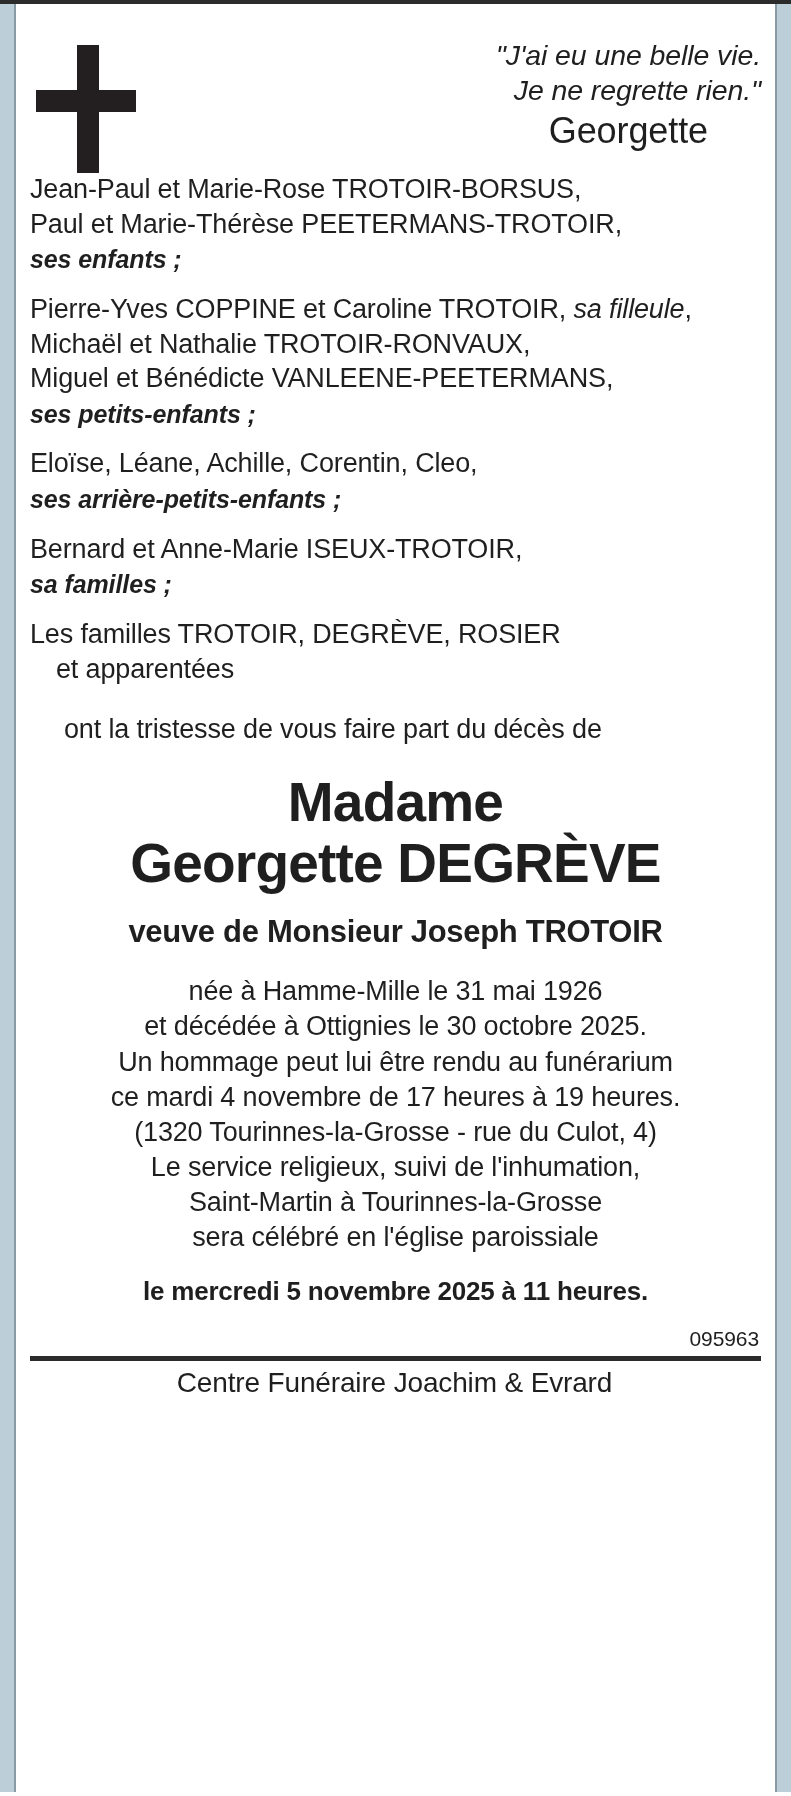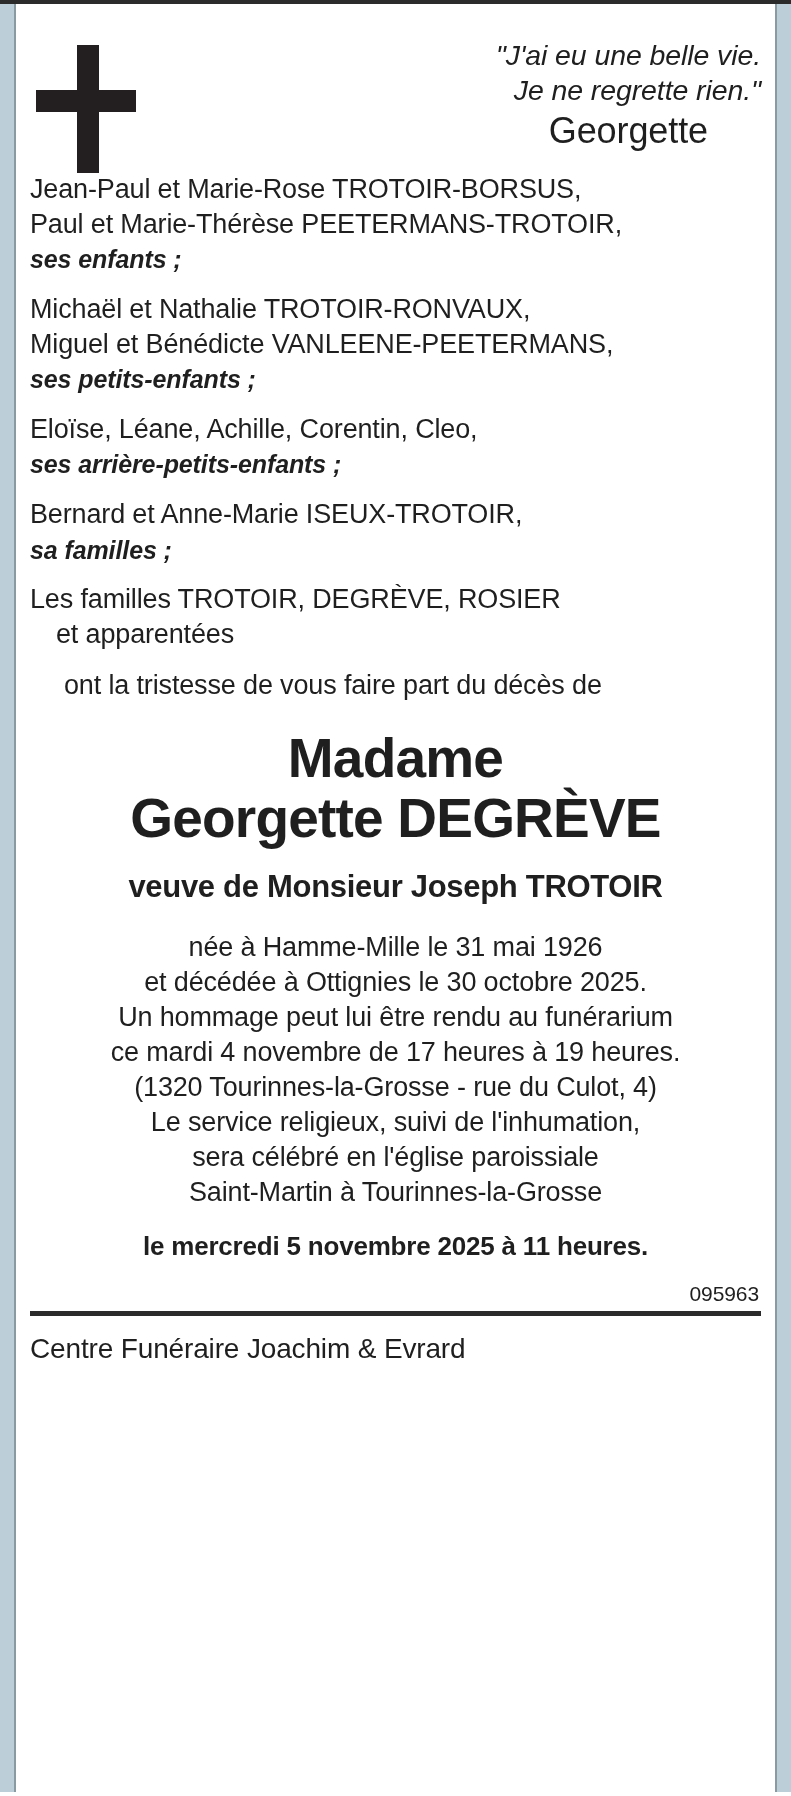--- a/index.html
+++ b/index.html
@@ -141,21 +141,21 @@
     line-height: 1.5;
     letter-spacing: -0.1px;
   }
 
   
   .announce {
     font-size: 27px;
     line-height: 1.3;
     letter-spacing: -0.15px;
     padding-left: 34px;
-    margin-top: 16px;
+    margin-top: 26px;
   }
 
   .deceased {
     text-align: center;
     margin-top: 26px;
   }
   .deceased .madame {
     font-size: 55px;
     font-weight: bold;
     line-height: 1.08;
@@ -203,24 +203,24 @@
     letter-spacing: -0.1px;
     margin-top: 18px;
     padding-right: 2px;
   }
   .footer-rule {
     height: 5px;
     background: #2b2b2b;
     margin-top: 5px;
   }
   .agency {
-    text-align: left;
+    text-align: center;
     font-size: 28px;
     letter-spacing: -0.15px;
-    margin-top: 17px;
+    margin-top: 6px;
     padding-right: 2px;
   }
 </style>
 </head>
 <body>
 
 <div class="notice">
 
   <div class="rule-top"></div>
   <div class="band band-left"></div>
@@ -241,20 +241,21 @@
       </div>
     </div>
 
     <div class="family">
         <div class="fam-group">
           <div class="fam-line">Jean-Paul et Marie-Rose TROTOIR-BORSUS,</div>
           <div class="fam-line">Paul et Marie-Thérèse PEETERMANS-TROTOIR,</div>
           <div class="fam-role">ses enfants ;</div>
         </div>
         <div class="fam-group">
+          <div class="fam-line">Pierre-Yves COPPINE et Caroline TROTOIR, <span class="rel-inline">sa filleule</span>,</div>
           <div class="fam-line">Michaël et Nathalie TROTOIR-RONVAUX,</div>
           <div class="fam-line">Miguel et Bénédicte VANLEENE-PEETERMANS,</div>
           <div class="fam-role">ses petits-enfants ;</div>
         </div>
         <div class="fam-group">
           <div class="fam-line">Eloïse, Léane, Achille, Corentin, Cleo,</div>
           <div class="fam-role">ses arrière-petits-enfants ;</div>
         </div>
         <div class="fam-group">
           <div class="fam-line">Bernard et Anne-Marie ISEUX-TROTOIR,</div>
@@ -280,22 +281,22 @@
     </div>
 
     <div class="para">
       <div>Un hommage peut lui être rendu au funérarium</div>
       <div>ce mardi 4 novembre de 17 heures à 19 heures.</div>
       <div>(1320 Tourinnes-la-Grosse - rue du Culot, 4)</div>
     </div>
 
     <div class="para">
       <div>Le service religieux, suivi de l'inhumation,</div>
+      <div>Saint-Martin à Tourinnes-la-Grosse</div>
       <div>sera célébré en l'église paroissiale</div>
-      <div>Saint-Martin à Tourinnes-la-Grosse</div>
     </div>
 
     <div class="para bold">le mercredi 5 novembre 2025 à 11 heures.</div>
 
     <div class="para">
     </div>
 
     <div class="ref">095963</div>
     <div class="footer-rule"></div>
     <div class="agency">Centre Funéraire Joachim &amp; Evrard</div>

